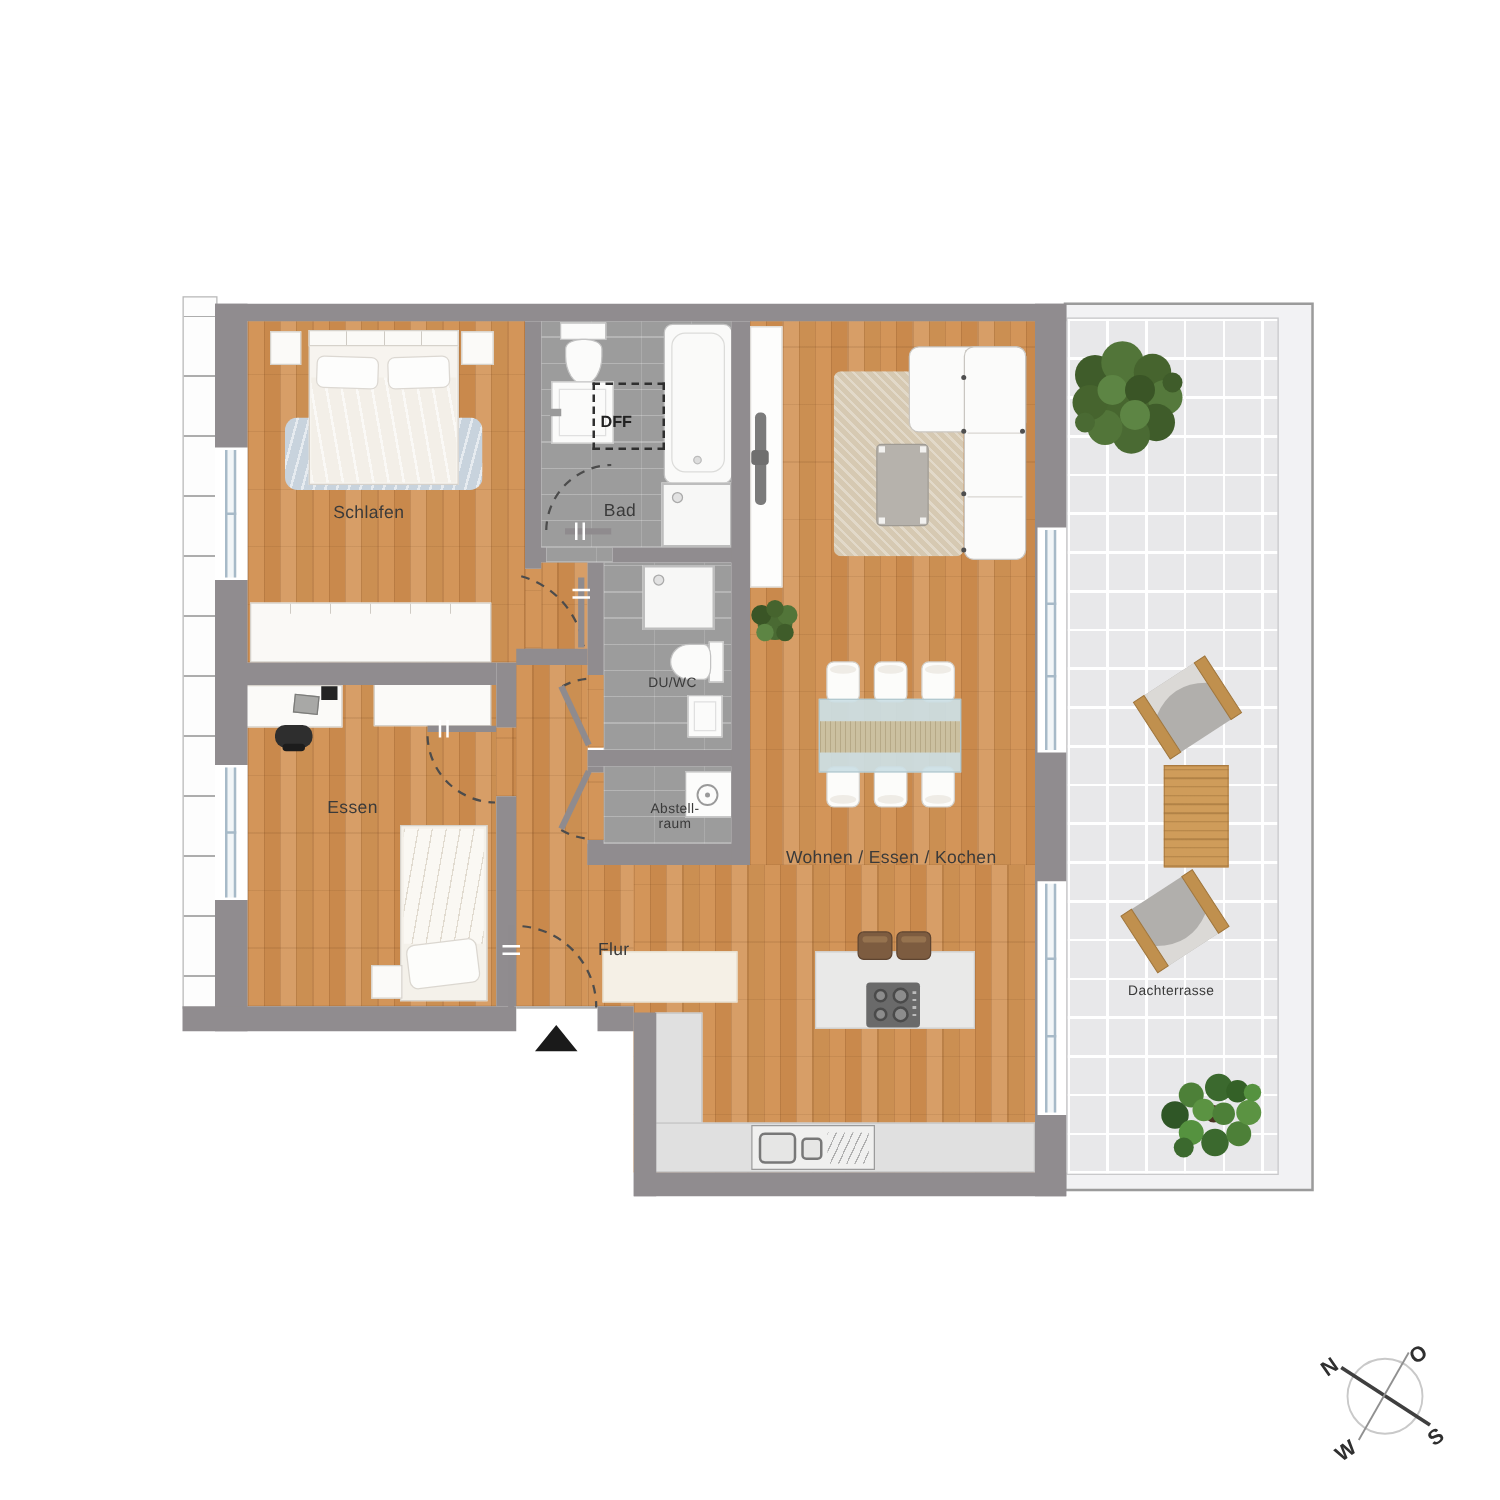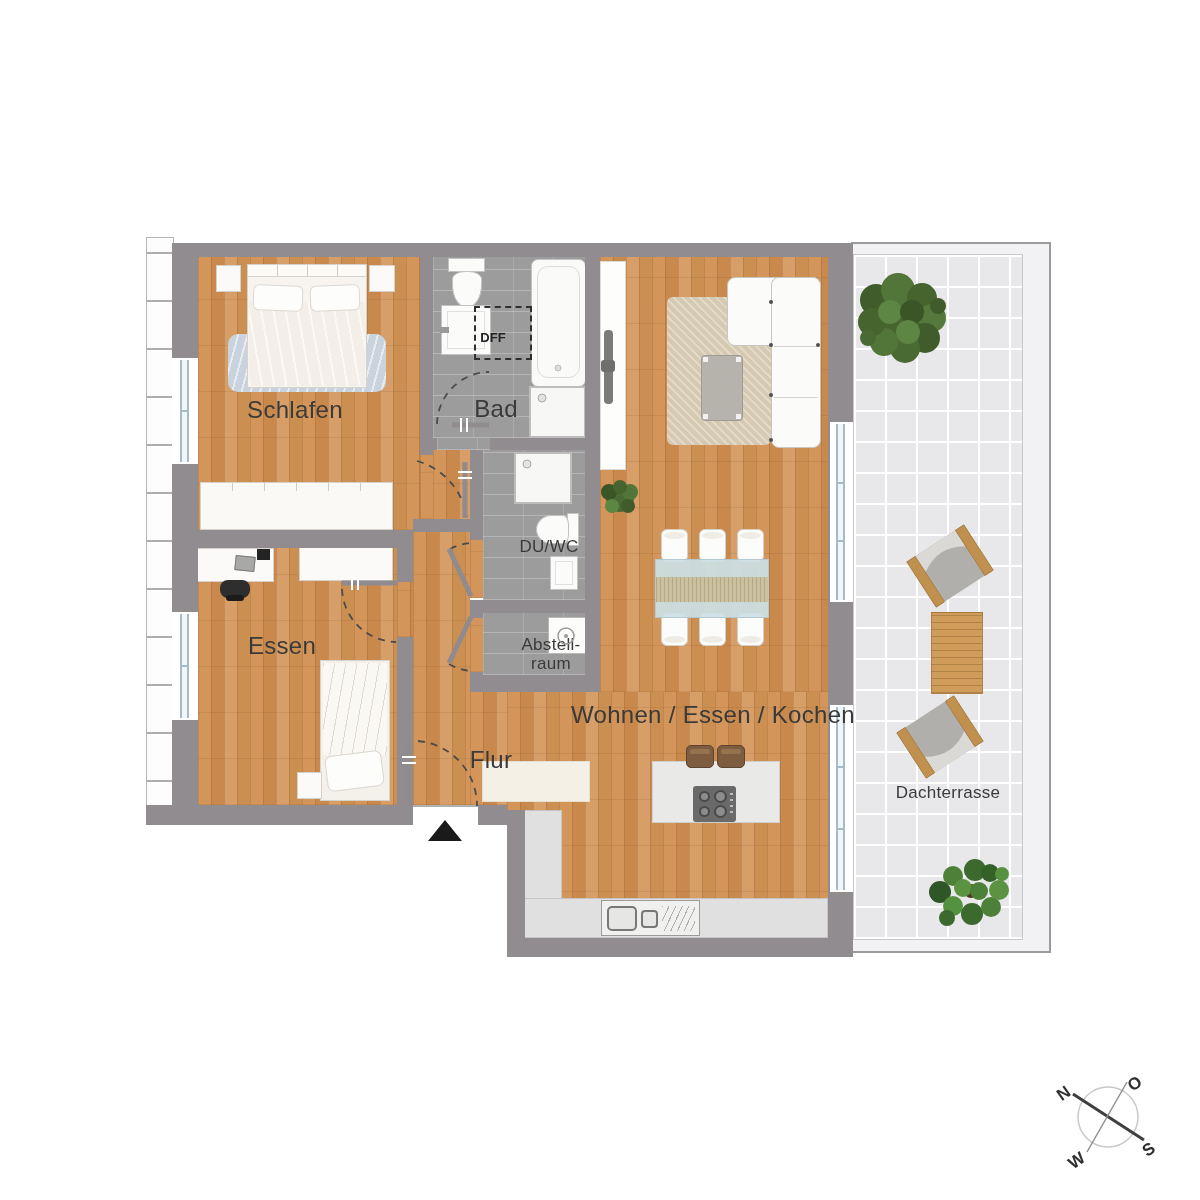--- a/index.html
+++ b/index.html
@@ -20,23 +20,23 @@
   .wall{background:#908c8f;}
   .hatch{background-color:#fdfdfd;border:1px solid #b7b7b7;background-image:
     repeating-linear-gradient(180deg,#adadad 0 2px, transparent 2px 48px);background-position:0 14px;}
   .counter{background:#e0e0e0;border:1px solid #c5c5c5;box-sizing:border-box;}
   .white-f{background:#fbfaf8;border:1px solid #d6d2cb;box-sizing:border-box;}
   .fix{background:#fbfbfa;border:1px solid #c2c2c2;box-sizing:border-box;}
   .niche{background:#ffffff;}
   .glass{border-left:2px solid #a7bac8;border-right:2px solid #a7bac8;box-sizing:border-box;background:#f2f6f8;}
   .gtick{background:#a7bac8;}
   
-  .lbl{position:absolute;transform:translate(-50%,-50%);font-size:24px;line-height:1.12;
+  .lbl{position:absolute;transform:translate(-50%,-50%);font-size:14px;line-height:1.12;
        color:#3a3a3a;letter-spacing:.3px;white-space:nowrap;}
-  .lbl-sm{font-size:17px;margin-left:11px;}
+  .lbl-sm{font-size:11px;}
   .lbl-dff{position:absolute;transform:translate(-50%,-50%);font-size:13px;font-weight:bold;color:#222;}
   .center{text-align:center;}
   .chair{position:absolute;width:27px;height:33px;background:#fcfcfa;border:1px solid #d3d0ca;
          border-radius:6px;box-sizing:border-box;}
   .chair .back{position:absolute;left:2px;right:2px;height:7px;background:#efece6;border-radius:50%;}
   .overlay{position:absolute;left:0;top:0;pointer-events:none;}
 </style>
 </head>
 <body>
 
@@ -215,21 +215,21 @@
   <div class="lbl" style="left:295px;top:410px;">Schlafen</div>
   <div class="lbl" style="left:496px;top:409px;">Bad</div>
   <div class="lbl-dff" style="left:493px;top:337px;">DFF</div>
   <div class="lbl lbl-sm" style="left:538px;top:547px;">DU/WC</div>
   <div class="lbl lbl-sm center" style="left:540px;top:654px;">
     <span style="display:block;">Abstell-</span>
     <span style="display:block;">raum</span>
   </div>
   <div class="lbl" style="left:282px;top:646px;">Essen</div>
   <div class="lbl" style="left:491px;top:732px;margin-top:28px;">Flur</div>
-  <div class="lbl" style="left:713px;top:686px;margin-top:29px;">Wohnen / Essen / Kochen</div>
+  <div class="lbl" style="left:713px;top:686px;">Wohnen / Essen / Kochen</div>
   <div class="lbl lbl-sm" style="left:937px;top:793px;">Dachterrasse</div>
 
   <svg class="overlay" width="1200" height="1200" viewBox="0 0 1200 1200">
 
     <g stroke="#4c4c4c" stroke-width="1.8" fill="none" stroke-dasharray="7 6">
       <path d="M 418 741 A 65 65 0 0 1 477 806"></path>
       <path d="M 342 589 A 55 55 0 0 0 396 642"></path>
       <path d="M 417 461 A 70 70 0 0 1 467 517"></path>
       <path d="M 437 424 A 53 53 0 0 1 489 372"></path>
       <path d="M 450 549 A 52 52 0 0 1 470 543"></path>

